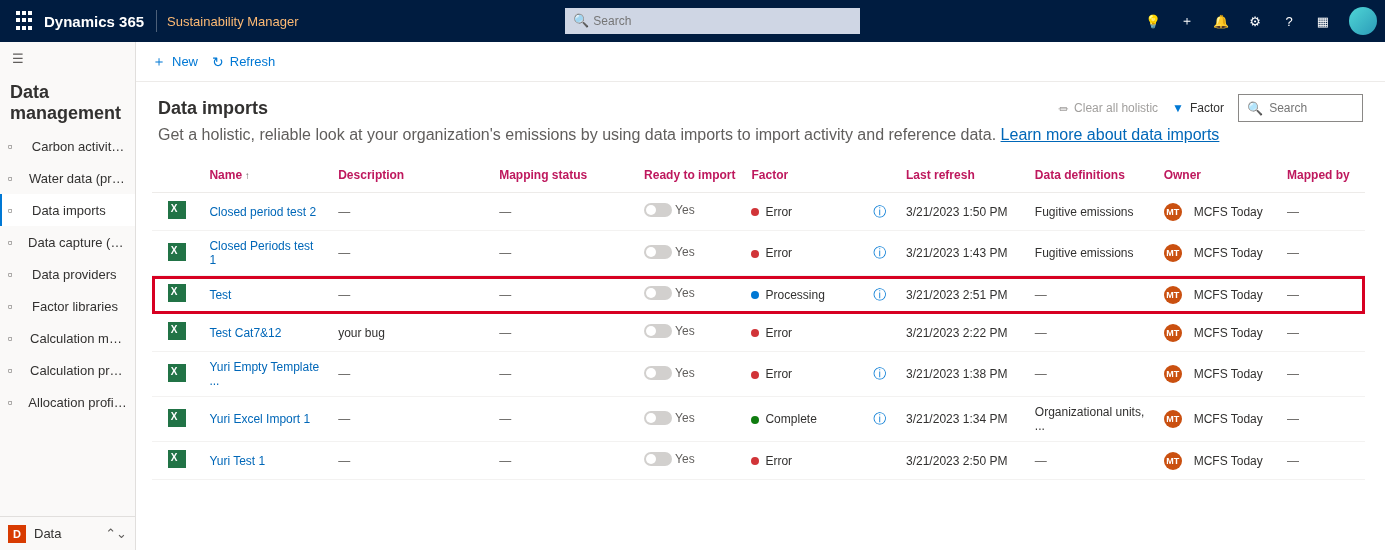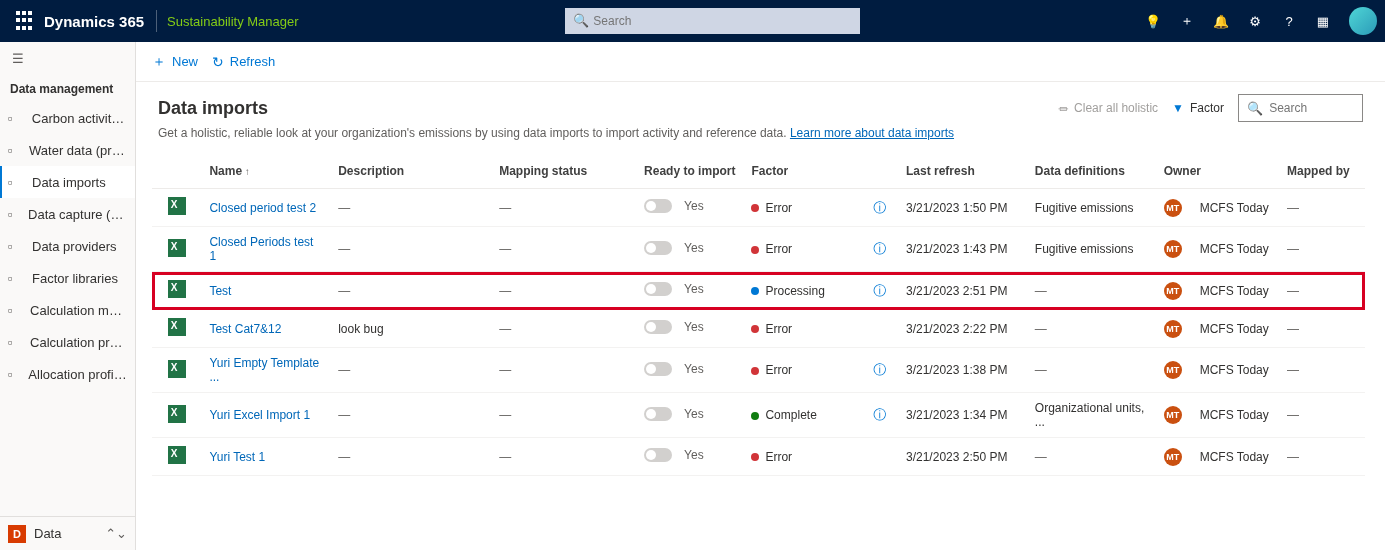--- a/index.html
+++ b/index.html
@@ -4,36 +4,36 @@
 <style>
 * { box-sizing: border-box; margin: 0; padding: 0; }
 body { font-family: "Segoe UI", Arial, sans-serif; font-size: 13px; color: #323130; background: #fff; width: 1385px; height: 550px; overflow: hidden; }
 
 
 .topbar { display: flex; align-items: center; height: 42px; background: #001c40; color: #fff; padding: 0 8px; }
 .waffle { display: grid; grid-template-columns: repeat(3, 4px); gap: 2px; width: 20px; height: 20px; margin: 0 8px; cursor: pointer; }
 .waffle span { background: #fff; width: 4px; height: 4px; }
 .brand { font-weight: 600; font-size: 15px; margin-right: 2px; }
 .divider-v { width: 1px; height: 22px; background: rgba(255,255,255,0.3); margin: 0 10px; }
-.app-name { font-size: 13px; color: #84cc16; }
+.app-name { font-size: 13px; color: #fdba74; }
 .top-spacer { flex: 1; }
 .search-wrap { flex: 0 0 295px; margin: 0 auto; position: relative; }
 .search-input { width: 100%; height: 26px; border: none; background: #cfd6e4; color: #333; padding: 0 10px 0 28px; font-size: 12px; }
 .search-icon-top { position: absolute; left: 8px; top: 5px; color: #444; font-size: 13px; }
 .top-icons { display: flex; align-items: center; gap: 6px; margin-left: 12px; }
 .top-icons .ticon { width: 28px; height: 28px; display: flex; align-items: center; justify-content: center; cursor: pointer; color: #fff; }
 .avatar-top { width: 28px; height: 28px; border-radius: 50%; background: linear-gradient(135deg, #4fd6d6, #2b9bb8); margin-left: 6px; cursor: pointer; }
 
 
 .main { display: flex; height: calc(550px - 42px); }
 
 
 .sidebar { width: 136px; border-right: 1px solid #e1dfdd; display: flex; flex-direction: column; background: #faf9f8; }
 .ham-row { height: 32px; display: flex; align-items: center; padding-left: 12px; color: #605e5c; cursor: pointer; }
-.side-section-title { font-size: 12px; font-weight: 600; color: #323130; padding: 8px 10px 6px; }
+.side-section-title { font-size: 18px; font-weight: 600; color: #323130; padding: 8px 10px 6px; }
 .side-item { display: flex; align-items: center; height: 32px; padding: 0 8px; cursor: pointer; color: #323130; gap: 8px; }
 .side-item.active { background: #fff; border-left: 2px solid #0078d4; padding-left: 6px; }
 .side-item .sicon { width: 16px; color: #605e5c; }
 .side-item .label { font-size: 13px; white-space: nowrap; overflow: hidden; text-overflow: ellipsis; }
 .side-footer { margin-top: auto; border-top: 1px solid #e1dfdd; height: 34px; display: flex; align-items: center; padding: 0 8px; cursor: pointer; }
 .side-footer .sw { width: 18px; height: 18px; background: #d83b01; color: #fff; display: flex; align-items: center; justify-content: center; font-size: 11px; font-weight: 600; margin-right: 8px; }
 .side-footer .chev { margin-left: auto; color: #605e5c; }
 
 
 .content { flex: 1; display: flex; flex-direction: column; overflow: hidden; }
@@ -45,44 +45,44 @@
 .page-head { display: flex; align-items: center; margin-bottom: 4px; }
 .page-title { font-size: 18px; font-weight: 600; color: #323130; }
 .head-right { margin-left: auto; display: flex; align-items: center; gap: 14px; }
 .head-btn { display: flex; align-items: center; gap: 6px; font-size: 12px; color: #323130; cursor: pointer; }
 .head-btn.muted { color: #a19f9d; }
 .head-btn .hi { color: #0078d4; }
 .head-btn.muted .hi { color: #a19f9d; }
 .search-box { display: flex; align-items: center; border: 1px solid #8a8886; height: 28px; width: 125px; padding: 0 8px; gap: 6px; color: #605e5c; }
 .search-box input { border: none; outline: none; width: 80px; font-size: 12px; background: transparent; }
 
-.subtitle { font-size: 12px; color: #605e5c; }
+.subtitle { font-size: 16px; color: #605e5c; }
 .subtitle a { color: #0067b8; text-decoration: underline; cursor: pointer; }
 
 
 .tbl-wrap { padding: 8px 20px 10px 16px; overflow-x: auto; }
 table { width: 100%; border-collapse: collapse; table-layout: fixed; }
-th { text-align: left; font-weight: 600; font-size: 12px; color: #404040; padding: 10px 8px; border-bottom: 1px solid #edebe9; }
+th { text-align: left; font-weight: 600; font-size: 12px; color: #be185d; padding: 10px 8px; border-bottom: 1px solid #edebe9; }
 th.sort::after { content: " \2191"; color: #605e5c; font-size: 10px; }
 td { padding: 8px 8px; font-size: 12px; color: #323130; border-bottom: 1px solid #f3f2f1; vertical-align: middle; }
 td.dash { color: #605e5c; }
 .excel-ic { width: 18px; height: 18px; background: #217346; position: relative; display: inline-block; }
 .excel-ic::after { content: "X"; color: #fff; font-size: 10px; font-weight: 700; position: absolute; left: 3px; top: 2px; }
 .name-link { color: #0067b8; cursor: pointer; }
-.toggle { display: inline-flex; align-items: center; gap: 12px; }
+.toggle { display: inline-flex; align-items: center; gap: 3px; }
 .toggle .track { width: 28px; height: 14px; border-radius: 8px; background: #d2d0ce; position: relative; }
 .toggle .knob { width: 10px; height: 10px; background: #fff; border-radius: 50%; position: absolute; top: 2px; left: 2px; }
 .toggle .tlabel { color: #605e5c; font-size: 12px; }
 .status-dot { display: inline-block; width: 8px; height: 8px; border-radius: 50%; margin-right: 6px; vertical-align: middle; }
 .dot-error { background: #d13438; }
 .dot-processing { background: #0078d4; }
 .dot-complete { background: #107c10; }
 .info-ic { color: #0078d4; font-size: 13px; }
 .info-col { width: 24px; text-align: center; }
-.owner { display: inline-flex; align-items: center; gap: 18px; }
+.owner { display: inline-flex; align-items: center; gap: 12px; }
 .owner .oav { width: 18px; height: 18px; border-radius: 50%; background: #ca5010; color: #fff; font-size: 9px; font-weight: 600; display: flex; align-items: center; justify-content: center; }
 .highlight-wrap { outline: 3px solid #d70022; outline-offset: -3px; }
 
 
 col.c-ic { width: 46px; }
 col.c-name { width: 120px; }
 col.c-desc { width: 150px; }
 col.c-map { width: 135px; }
 col.c-ready { width: 100px; }
 col.c-status { width: 110px; }
@@ -314,21 +314,21 @@
       <span class="owner">
                   <span class="oav">MT</span>
                   <span>MCFS Today</span>
                 </span>
     </td>
     <td class="dash">—</td>
   </tr>
             <tr>
     <td style="text-align:center"><span class="excel-ic"></span></td>
     <td><span class="name-link">Test Cat7&amp;12</span></td>
-    <td>look bug</td>
+    <td>your bug</td>
     <td class="dash">—</td>
     <td>
       <span class="toggle">
         <span class="track">
                     <span class="knob"></span>
                   </span>
         <span class="tlabel">Yes</span>
       </span>
     </td>
     <td><span class="status-dot dot-error"></span>Error</td>

